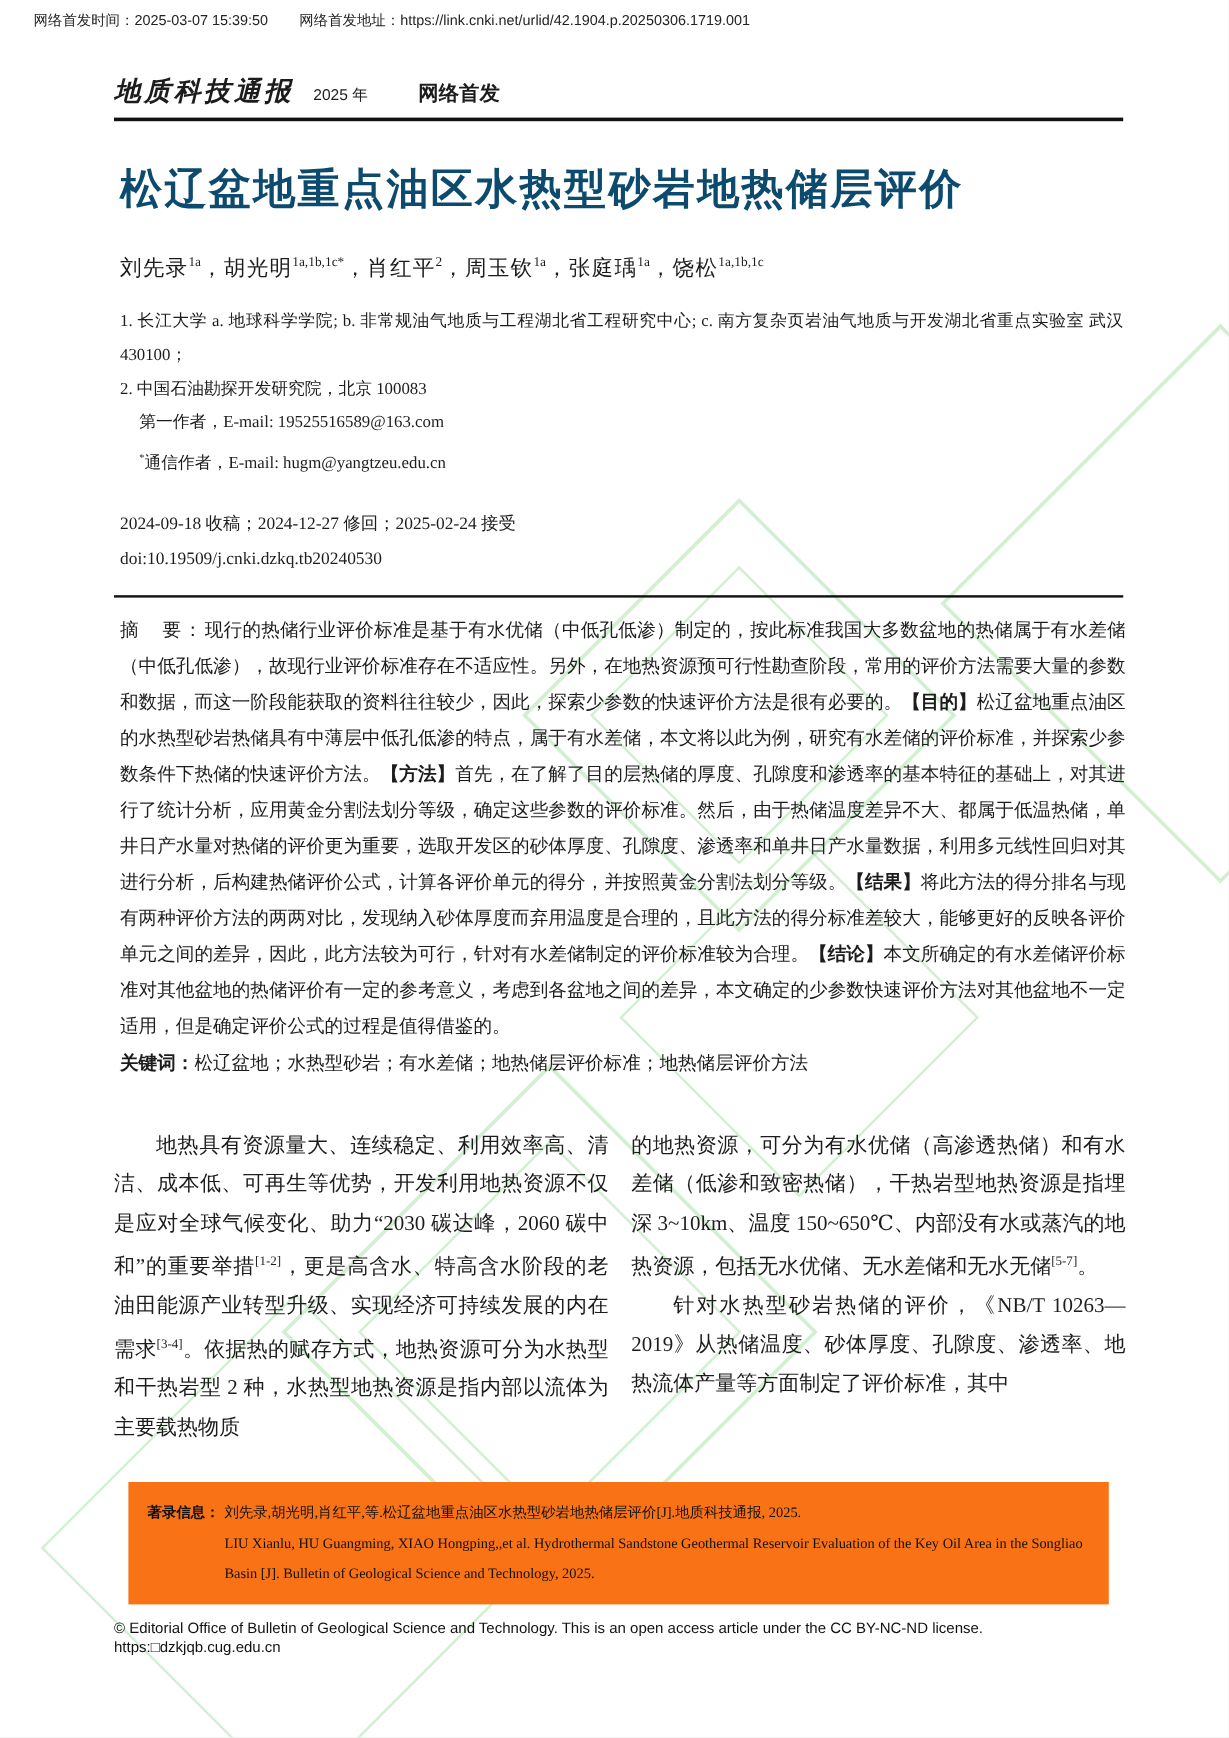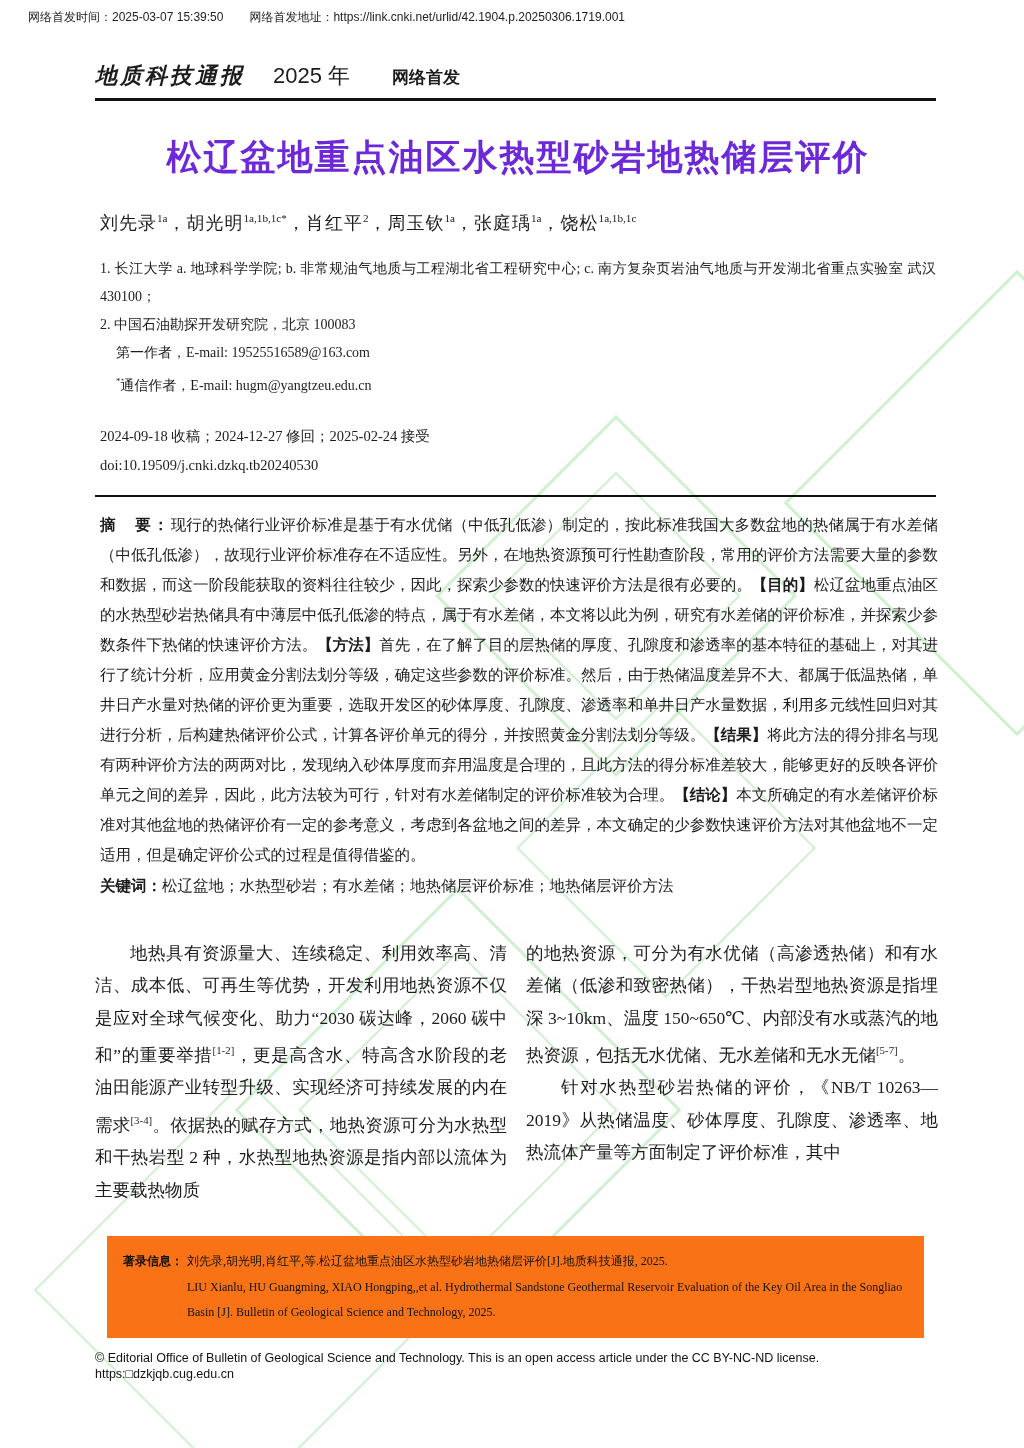--- a/index.html
+++ b/index.html
@@ -27,38 +27,38 @@
   .wm .d3 { left:852px; top:338px; width:330px; height:330px; }
   .wm .d4 { left:560px; top:742px; width:212px; height:212px; border-width:2px; }
   .wm .d5 { left:96px;  top:1140px; width:300px; height:300px; border-width:2px; }
   .content { position:relative; z-index:1; }
   
   .meta-line { padding:9px 0 0 28px; font-size:12px; font-family:"Liberation Sans","DejaVu Sans",sans-serif; color:#222; }
   .meta-line .gap { display:inline-block; width:26px; }
   
   .journal-header { margin:35px 88px 0 95px; display:flex; align-items:baseline; }
   .journal-name { font-family:"Liberation Serif","DejaVu Serif",serif; font-weight:bold; font-style:italic; font-size:22px; letter-spacing:3px; }
-  .journal-year { margin-left:28px; font-size:22px; font-family:"Liberation Sans","DejaVu Sans",sans-serif; }
+  .journal-year { margin-left:16px; font-size:13px; font-family:"Liberation Sans","DejaVu Sans",sans-serif; }
   .journal-status { margin-left:42px; font-size:17px; font-weight:bold; font-family:"Liberation Sans","DejaVu Sans",sans-serif; }
   .header-rule { margin:7px 88px 0 95px; border-top:3px solid #111; }
   
-  .title { margin:33px 88px 0 100px; font-size:35px; font-weight:bold; letter-spacing:2px; font-family:"Liberation Sans","DejaVu Sans",sans-serif; color:#6d28d9;text-align:center; }
+  .title { margin:33px 88px 0 100px; font-size:35px; font-weight:bold; letter-spacing:2px; font-family:"Liberation Sans","DejaVu Sans",sans-serif; color:#0c4a6e; }
   .authors { margin:30px 88px 0 100px; font-size:18px; letter-spacing:1px; }
   sup { font-size:62%; vertical-align:super; letter-spacing:0;margin-top:16px; }
   
   .affiliations { margin:20px 88px 0 100px; font-size:14px; line-height:28px; }
   .affil-line { text-align:justify; }
   .email-line { margin-left:16px; }
   
   .meta-block { margin:22px 88px 0 100px; font-size:14.5px; line-height:29px; }
   .meta-block p { text-align:justify; }
   .divider { margin:15px 88px 0 95px; border-top:2.5px solid #111; }
   
   .abstract { margin:13px 86px 0 100px; font-size:15.5px; line-height:30px; text-align:justify; }
-  .abstract .label { font-weight:bold; font-family:"Liberation Sans","DejaVu Sans",sans-serif; letter-spacing:2px; }
+  .abstract .label { font-weight:normal; font-family:"Liberation Sans","DejaVu Sans",sans-serif; letter-spacing:2px; }
   .abstract .bm { font-weight:bold; font-family:"Liberation Sans","DejaVu Sans",sans-serif; }
   .keywords { margin:1px 86px 0 100px; font-size:15.5px; line-height:30px; }
   .keywords .label { font-weight:bold; font-family:"Liberation Sans","DejaVu Sans",sans-serif; }
   
   .columns { display:flex; gap:19px; margin:36px 86px 0 95px; }
   .col { flex:1; font-size:17.5px; line-height:32.5px; text-align:justify; }
   .col p.indent { text-indent:2em; }
   
   .citation-box {
     margin:30px 100px 0 107px;

